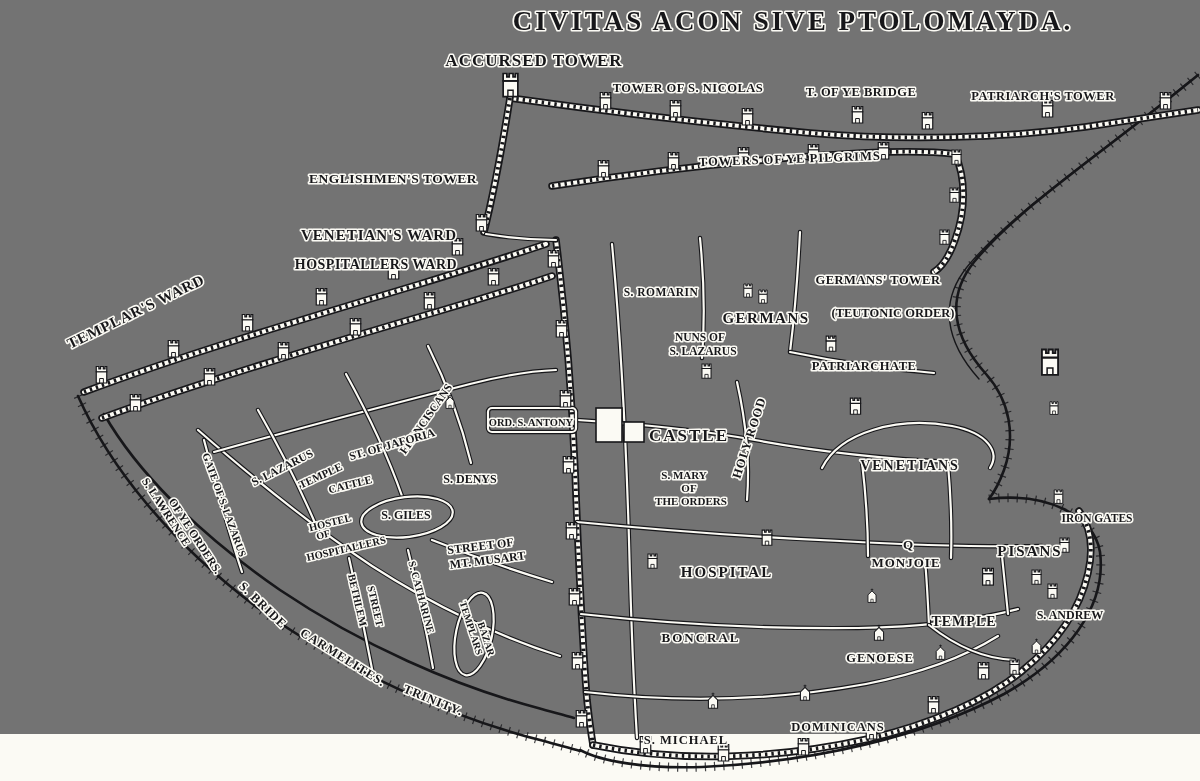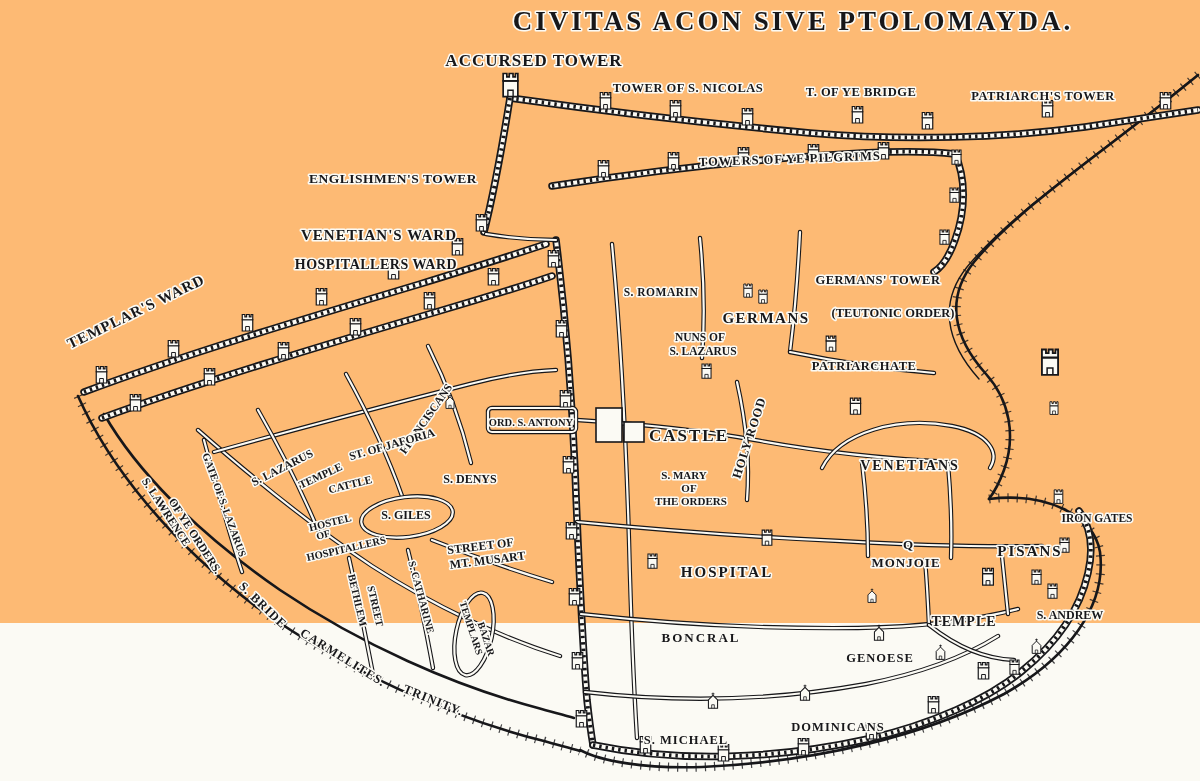--- a/index.html
+++ b/index.html
@@ -1,17 +1,17 @@
 <!DOCTYPE html>
 <html><head>
 <meta charset="utf-8">
 <style>
   html,body{margin:0;padding:0}
   body{width:1200px;height:781px;background:#fbfaf4;overflow:hidden}
-  .map-wrap{position:relative;width:1200px;height:623px;background:#fdba74}
+  .map-wrap{position:relative;width:1200px;height:734px;background:#737373}
   svg{display:block}
   svg text{
     font-family:"Liberation Serif","DejaVu Serif",serif;
     font-weight:bold;fill:#17171a;text-anchor:middle;
     paint-order:stroke fill;stroke:#fbfaf4;stroke-width:3.2px;stroke-linejoin:round;
   }
   .title{font-size:27px;letter-spacing:3px}
   .coast{stroke:#17171a;stroke-width:2.6;fill:none;stroke-linecap:round}
   .thin{stroke-width:1.4}
   .hatch{stroke:#17171a;stroke-width:9;fill:none;stroke-dasharray:1.2 8;opacity:.8;stroke-linecap:butt}

